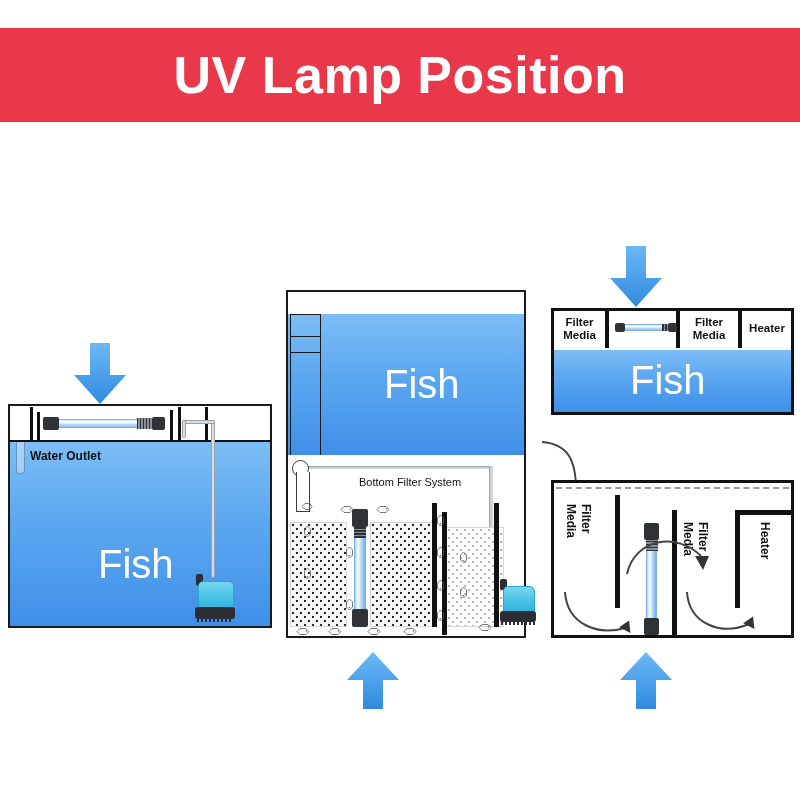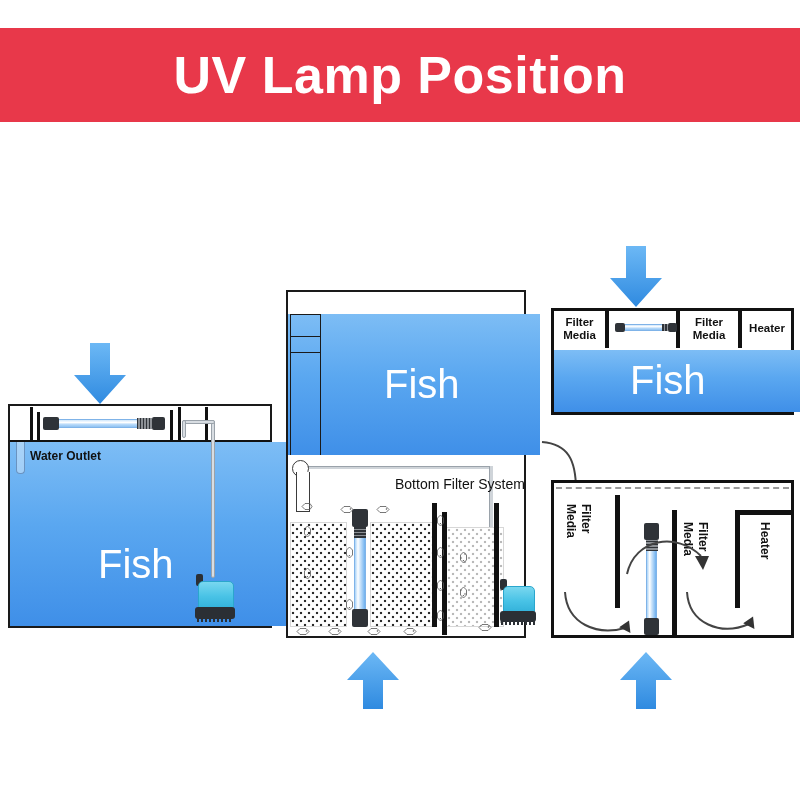--- a/index.html
+++ b/index.html
@@ -18,21 +18,20 @@
   .banner-title{
     color:#ffffff;font-size:52px;font-weight:bold;letter-spacing:.5px;
     font-family:"Liberation Sans",sans-serif;line-height:1;
   }
 
   
   .abs{position:absolute;}
   .tank-border{border:2px solid #1a1a1a;box-sizing:border-box;background:#fff;}
   .water{
     background:linear-gradient(180deg,#7dbdf5 0%,#5aa7f0 45%,#3f8fe8 100%);
-    padding-left:16px;
   }
   .fish-label{
     color:#ffffff;font-size:40px;font-weight:normal;
     font-family:"Liberation Sans",sans-serif;
     position:absolute;white-space:nowrap;
   }
   .blk{background:#111;position:absolute;}
 
   
   .arrow{position:absolute;}
@@ -190,21 +189,21 @@
     <div class="abs" style="left:290px;top:314px;width:31px;height:162px;border:1.5px solid #1a1a1a;box-sizing:border-box;background:transparent;"></div>
     <div class="abs" style="left:290px;top:336px;width:31px;height:17px;border:1.5px solid #1a1a1a;box-sizing:border-box;"></div>
 
     <div class="abs" style="left:288px;top:455px;width:236px;height:181px;background:#ffffff;"></div>
 
     <div class="abs" style="left:303px;top:466px;width:188px;height:2px;background:#cfd4d9;border-top:1px solid #9aa2aa;"></div>
     <div class="abs" style="left:489px;top:466px;width:3px;height:118px;background:#cfd4d9;border-left:1px solid #9aa2aa;"></div>
     <div class="abs" style="left:292px;top:460px;width:15px;height:15px;border:1.5px solid #3b3b3b;border-radius:50%;background:#fff;"></div>
     <div class="abs" style="left:296px;top:472px;width:14px;height:40px;border:1.5px solid #3b3b3b;border-top:none;box-sizing:border-box;background:#fff;"></div>
 
-    <div class="lbl" style="left:359px;top:476px;font-size:14px;margin-left:36px;">Bottom Filter System</div>
+    <div class="lbl" style="left:359px;top:476px;font-size:11px;">Bottom Filter System</div>
 
     <div class="media" style="left:290px;top:522px;width:57px;height:105px;"></div>
     <div class="media" style="left:370px;top:522px;width:63px;height:105px;"></div>
     <div class="media light" style="left:446px;top:527px;width:58px;height:100px;"></div>
 
     <div class="blk" style="left:432px;top:503px;width:5px;height:124px;"></div>
     <div class="blk" style="left:442px;top:512px;width:5px;height:123px;"></div>
     <div class="blk" style="left:494px;top:503px;width:5px;height:124px;"></div>
 
     <div class="uv-v" style="left:352px;top:509px;width:16px;height:118px;">

